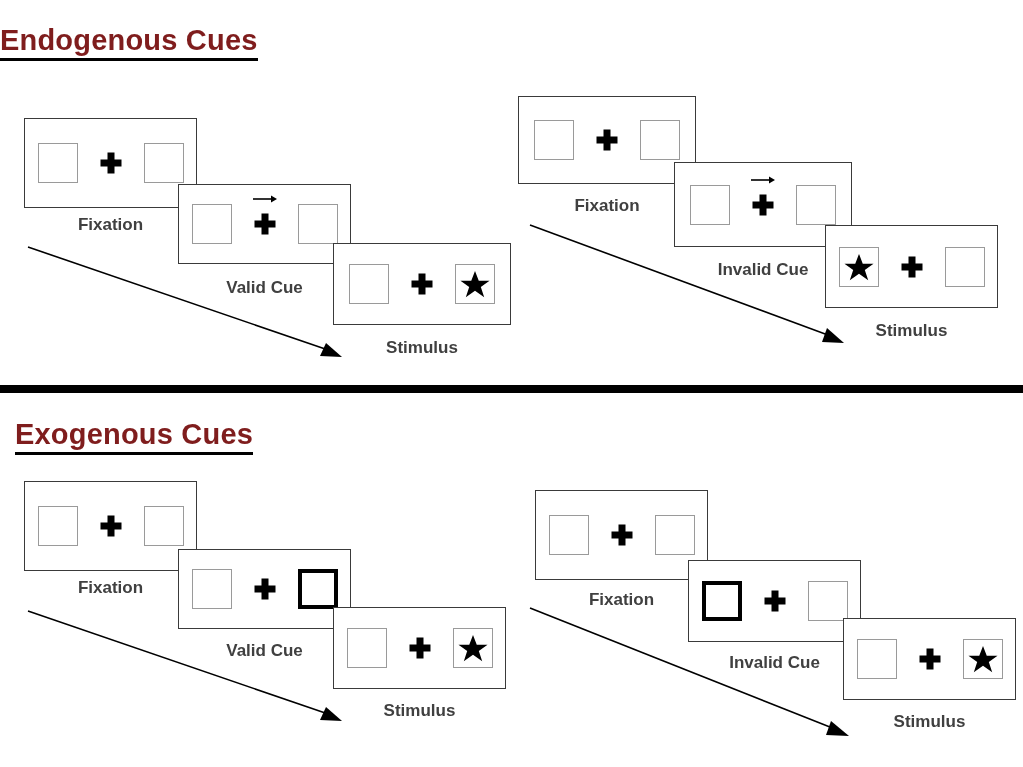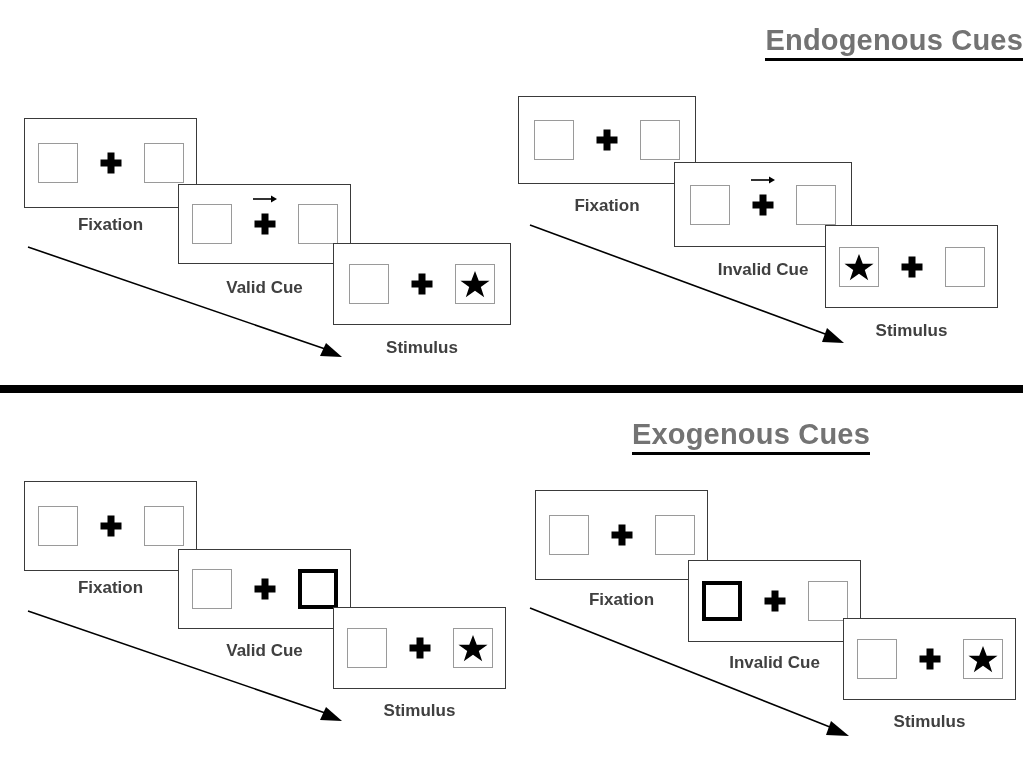--- a/index.html
+++ b/index.html
@@ -8,22 +8,22 @@
     background:#ffffff;
     font-family:"Liberation Sans", sans-serif;
     overflow:hidden;
     position:relative;
   }
   .stage{position:absolute;left:0;top:0;width:1023px;height:767px;}
 
   .section-title{
     position:absolute;
     font-weight:bold;
-    color:#737373;
-    text-align:right;
+    color:#7f1d1d;
+    text-align:left;
     white-space:nowrap;
     letter-spacing:0.2px;
   }
   .section-title span{
     border-bottom:3px solid #000;
     padding-bottom:1px;
     display:inline-block;
   }
 
   .divider{
@@ -233,21 +233,21 @@
     <span>Stimulus</span>
   </div>
 
   <svg class="timeline" style="left:528px;top:222px;width:320px;height:128px;" viewBox="0 0 320 128">
     <line x1="2" y1="3" x2="308" y2="116" stroke="#000" stroke-width="1.6"></line>
     <polygon points="299,106 316,121 294,120" fill="#000"></polygon>
   </svg>
 
   <div class="divider" style="left:0px;top:385px;width:1023px;height:8px;"></div>
 
-  <div class="section-title" style="left:0;top:418px;width:870px;font-size:29px;">
+  <div class="section-title" style="left:15px;top:418px;width:870px;font-size:29px;">
     <span>Exogenous Cues</span>
   </div>
 
   <div class="panel" style="left:24px;top:481px;width:173px;height:90px;">
     <div class="panel-row">
       <div class="box"></div>
       <div class="gap"></div>
       <div class="fixcross">
         <div class="v"></div>
           <div class="h"></div>

